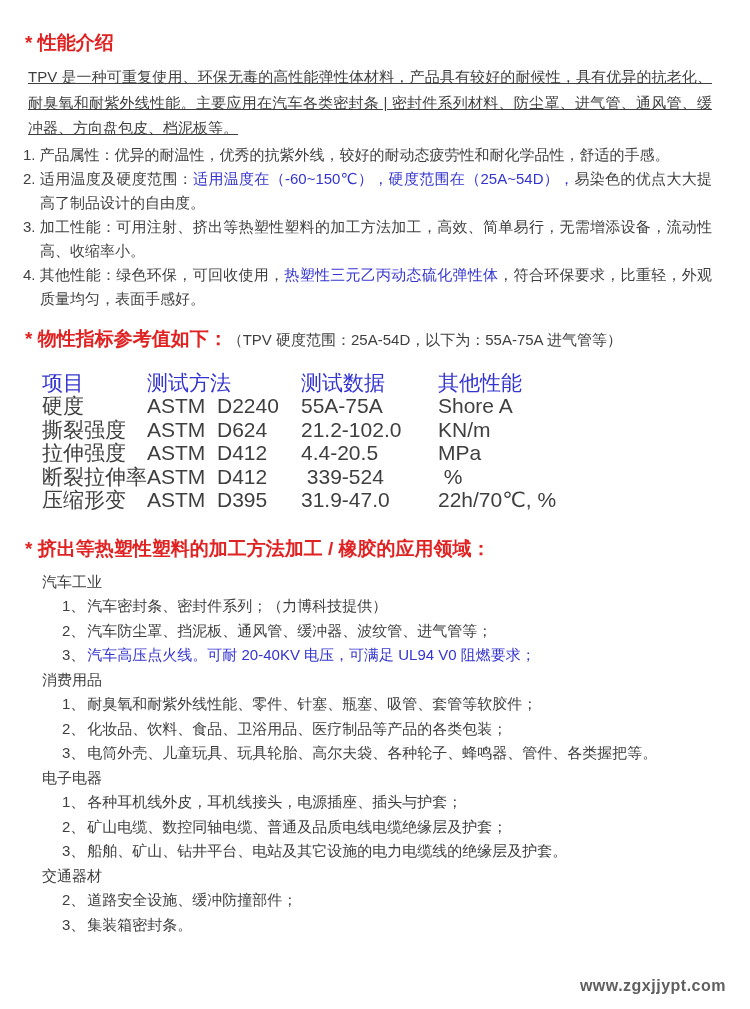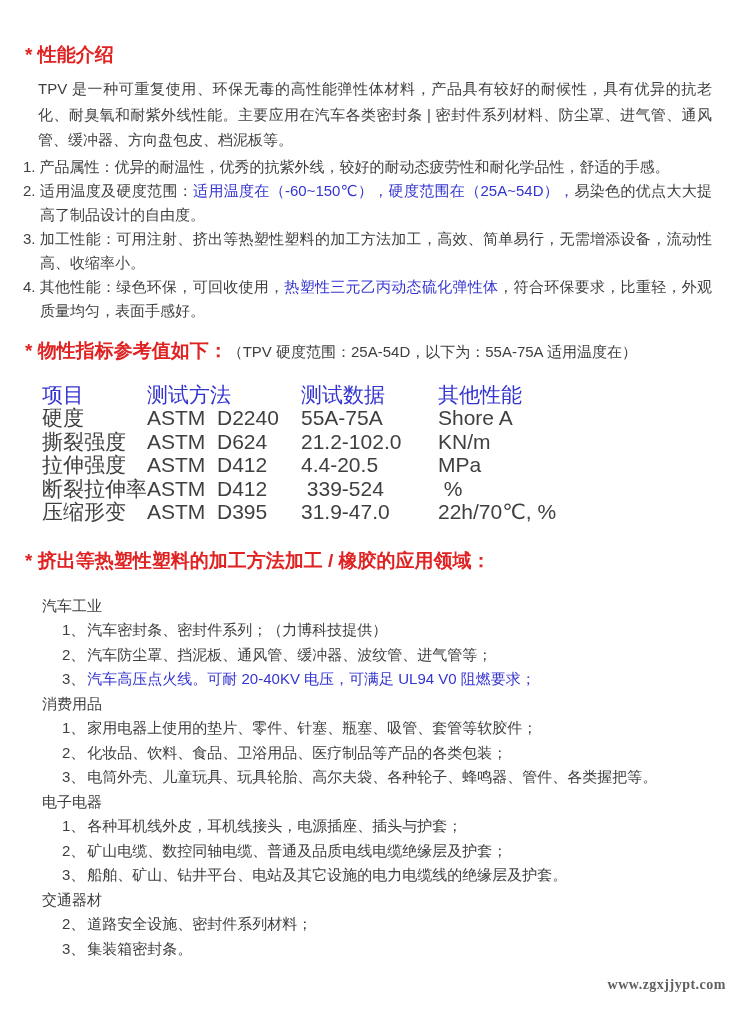--- a/index.html
+++ b/index.html
@@ -13,33 +13,34 @@
     font-size: 15px;
   }
   .doc { padding: 30px 38px 0 23px; }
 
   .red-heading {
     color: #e02222;
     font-size: 19px;
     font-weight: bold;
     line-height: 26px;
   }
-  .h1 { margin: 12px 0 8px 2px; }
+  .h1 { margin: 0 0 8px 2px; }
   .h2 { margin: 15px 0 0 2px; }
   .h3 { margin: 24px 0 0 2px; }
   .h2 .note {
     color: #3f3f3f;
     font-size: 15px;
     font-weight: normal;
   }
 
   .intro {
-    margin-left: 15px;
+    margin-left: 5px;
     line-height: 25.5px;
     text-align: justify;
+    text-decoration: underline;
   }
 
   .num-list { margin-top: 2px; }
   .num-item {
     line-height: 24px;
     padding-left: 17px;
     text-indent: -17px;
     text-align: justify;
   }
   .num-item .num { margin-right: 4px; }
@@ -58,38 +59,38 @@
     line-height: 23.5px;
     white-space: pre;
     padding: 0;
   }
   .props-table th { color: #3434d0; }
   .col-item { width: 82px; }
   .col-method { width: 154px; }
   .col-data { width: 137px; }
   .col-unit { width: 200px; }
 
-  .apps { margin-top: 20px; }
+  .apps { margin-top: 8px; }
   .app-group-label {
     margin-left: 19px;
     line-height: 24.5px;
   }
   .app-item {
     margin-left: 39px;
     line-height: 24.5px;
   }
   .app-item .num { margin-right: 2px; }
 
   .watermark {
     position: absolute;
     top: 977px;
     right: 24px;
-    font-family: Liberation Serif, serif;
+    font-family: Liberation Sans, sans-serif;
     font-weight: bold;
-    font-size: 14px;
+    font-size: 16px;
     color: #5f5f5f;
     letter-spacing: 0.5px;
   }
 </style>
 </head>
 <body>
 
 <div class="doc">
 
   <div class="red-heading h1">* 性能介绍</div>
@@ -105,21 +106,21 @@
     </div>
     <div class="num-item">
       <span class="num">3.</span><span>加工性能：可用注射、挤出等热塑性塑料的加工方法加工，高效、简单易行，无需增添设备，流动性高、收缩率小。</span><span class="blue"></span><span></span>
     </div>
     <div class="num-item">
       <span class="num">4.</span><span>其他性能：绿色环保，可回收使用，</span><span class="blue">热塑性三元乙丙动态硫化弹性体</span><span>，符合环保要求，比重轻，外观质量均匀，表面手感好。</span>
     </div>
   </div>
 
   <div class="red-heading h2">
-    <span>* 物性指标参考值如下：</span><span class="note">（TPV 硬度范围：25A-54D，以下为：55A-75A 适用温度在）</span>
+    <span>* 物性指标参考值如下：</span><span class="note">（TPV 硬度范围：25A-54D，以下为：55A-75A 进气管等）</span>
   </div>
 
   <table class="props-table">
     <colgroup>
       <col class="col-item">
         <col class="col-method">
         <col class="col-data">
         <col class="col-unit">
     </colgroup>
     <thead>
@@ -174,21 +175,21 @@
     </div>
     <div class="app-item">
       <span class="num">2、</span><span>汽车防尘罩、挡泥板、通风管、缓冲器、波纹管、进气管等；</span>
     </div>
     <div class="app-item">
       <span class="num">3、</span><span class="blue">汽车高压点火线。可耐 20-40KV 电压，可满足 UL94 V0 阻燃要求；</span>
     </div>
 
     <div class="app-group-label">消费用品</div>
     <div class="app-item">
-      <span class="num">1、</span><span>家用电器上使用的垫片、零件、针塞、瓶塞、吸管、套管等软胶件；</span>
+      <span class="num">1、</span><span>耐臭氧和耐紫外线性能、零件、针塞、瓶塞、吸管、套管等软胶件；</span>
     </div>
     <div class="app-item">
       <span class="num">2、</span><span>化妆品、饮料、食品、卫浴用品、医疗制品等产品的各类包装；</span>
     </div>
     <div class="app-item">
       <span class="num">3、</span><span>电筒外壳、儿童玩具、玩具轮胎、高尔夫袋、各种轮子、蜂鸣器、管件、各类握把等。</span>
     </div>
 
     <div class="app-group-label">电子电器</div>
     <div class="app-item">
@@ -196,21 +197,21 @@
     </div>
     <div class="app-item">
       <span class="num">2、</span><span>矿山电缆、数控同轴电缆、普通及品质电线电缆绝缘层及护套；</span>
     </div>
     <div class="app-item">
       <span class="num">3、</span><span>船舶、矿山、钻井平台、电站及其它设施的电力电缆线的绝缘层及护套。</span>
     </div>
 
     <div class="app-group-label">交通器材</div>
     <div class="app-item">
-      <span class="num">2、</span><span>道路安全设施、密封件系列材料；</span>
+      <span class="num">2、</span><span>道路安全设施、缓冲防撞部件；</span>
     </div>
     <div class="app-item">
       <span class="num">3、</span><span>集装箱密封条。</span>
     </div>
 
   </div>
 </div>
 
 <div class="watermark">www.zgxjjypt.com</div>
 

